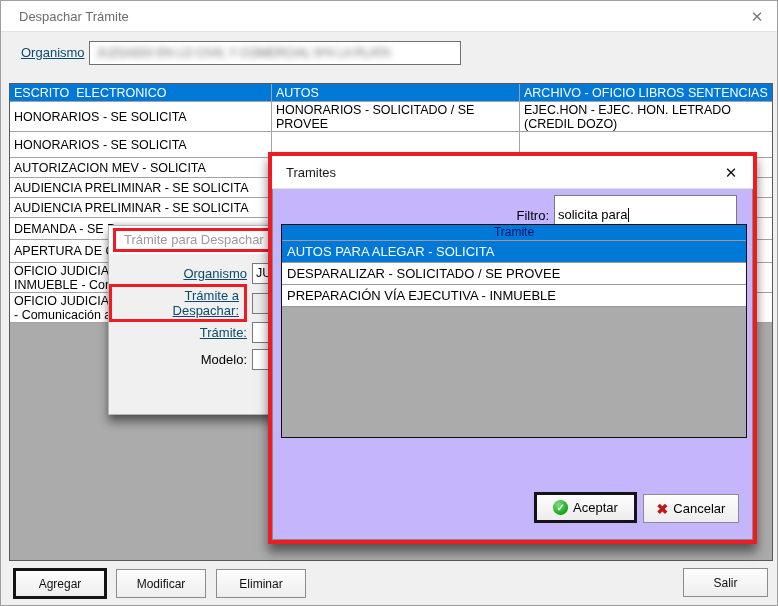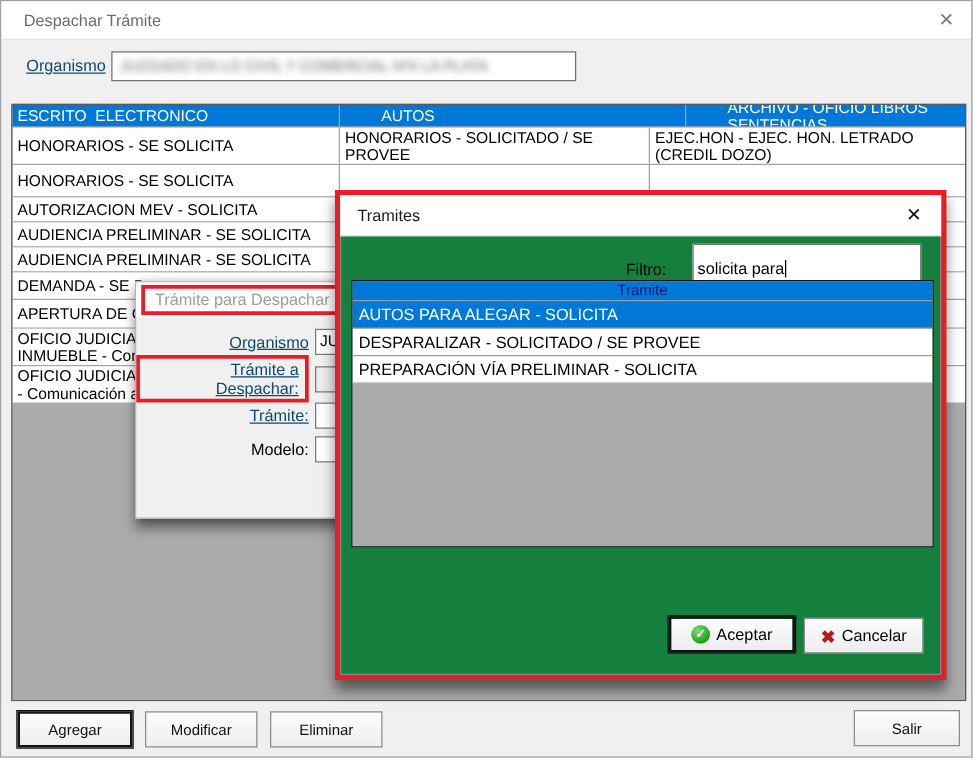--- a/index.html
+++ b/index.html
@@ -44,21 +44,21 @@
   .thead { display:flex; height:15px; flex:none; font-size:12px; border-bottom:1px solid #8a8a8a; }
   .th { text-align:center; line-height:14px; background:#fdfdfd; color:#0d0d2b; border-right:1px solid #a3a3a3; }
   .th.sorted { background:#0078d7; color:#00156e; }
   .th1 { width:262px; } .th2 { width:248px; } .th3 { flex:1; border-right:none; }
   .trow { display:flex; flex:none; background:#fff; border-bottom:1px solid #a3a3a3; }
   .trow .td {
     font-size:12.5px; padding:1px 4px; white-space:pre-wrap; overflow:hidden;
     border-right:1px solid #a3a3a3; display:flex; align-items:center; line-height:14px;
   }
   .td.c1 { width:262px; } .td.c2 { width:248px; } .td.c3 { flex:1; border-right:none; }
-  .trow.selected { background:#0078d7; color:#fff;gap:29px; }
+  .trow.selected { background:#0078d7; color:#fff; }
   .tfill { flex:1; background:#ababab; }
 
   
   .footer { position:absolute; left:0; top:560px; width:100%; height:46px; background:#f0f0f0; }
   .btn {
     position:absolute; height:29px; background:linear-gradient(#fdfdfd,#eeeeee);
     border:1px solid #8c8c8c; font-size:12px; font-family:"Liberation Sans",sans-serif;
     display:flex; align-items:center; justify-content:center; cursor:pointer; color:#111;
   }
   .btn.default { border:2px solid #141414; outline:1px solid #141414; }
@@ -81,33 +81,33 @@
     font-size:12.5px; line-height:19px; padding:0 3px; overflow:hidden; flex:none;
   }
   .mini .ffield.dim { background:#ececec; }
   .ann-label {
     display:inline-block; border:3px solid #ed1c24; padding:1px 5px; background:#f0f0f0;
   }
 
   
   .tram {
     position:absolute; left:267px; top:151px; width:489px; height:392px;
-    border:4px solid #ed1c24; background:#15803d;
+    border:4px solid #ed1c24; background:#c4b5fd;
     box-shadow:0 8px 10px rgba(0,0,0,.5);
   }
   .tram-inner { position:absolute; inset:0; border:1px solid #898989; }
   .tram .tram-titlebar {
     position:absolute; left:0; top:0; right:0; height:33px; background:#fff; border-bottom:1px solid #e2e2e2;
   }
   .tram .tram-title { position:absolute; left:14px; top:9px; font-size:13px; color:#1a1a1a; }
   .tram .tram-close {
     position:absolute; right:12px; top:7px; width:20px; height:20px; text-align:center;
     line-height:20px; font-size:15px; color:#111; cursor:pointer;
   }
-  .filter-row { position:absolute; right:16px; top:39px; display:flex; align-items:center;gap:16px; }
+  .filter-row { position:absolute; right:16px; top:39px; display:flex; align-items:center; }
   .filter-row .flt-label { font-size:13px; margin-right:5px; }
   .filter-row .flt-input {
     width:183px; height:40px; background:#fff; border:1px solid #7a7a7a;
     font-size:13px; line-height:20px; padding:0 3px; display:flex; align-items:center;
   }
   .caret { display:inline-block; width:1px; height:14px; background:#000; margin-left:1px; }
 
   .tlist {
     position:absolute; left:9px; top:68px; width:466px; height:214px;
     background:#ababab; border:1px solid #111; display:flex; flex-direction:column; overflow:hidden;
@@ -253,21 +253,21 @@
         <span>solicita para</span>
           <span class="caret"></span>
       </span>
     </div>
 
     <div class="tlist">
       <div class="lhead">Tramite</div>
       <div id="list-items">
           <div class="litem selected">AUTOS PARA ALEGAR - SOLICITA</div>
           <div class="litem">DESPARALIZAR - SOLICITADO / SE PROVEE</div>
-          <div class="litem">PREPARACIÓN VÍA PRELIMINAR - SOLICITA</div>
+          <div class="litem">PREPARACIÓN VÍA EJECUTIVA - INMUEBLE</div>
         </div>
       <div class="lfill"></div>
     </div>
 
     <button class="dlg-btn default" style="left:263px; top:337px; width:101px;">
       <span class="ok-icon">✓</span>
       <span>Aceptar</span>
     </button>
     <button class="dlg-btn" style="left:371px; top:338px; width:96px;">
       <span class="x-icon">✖</span>

